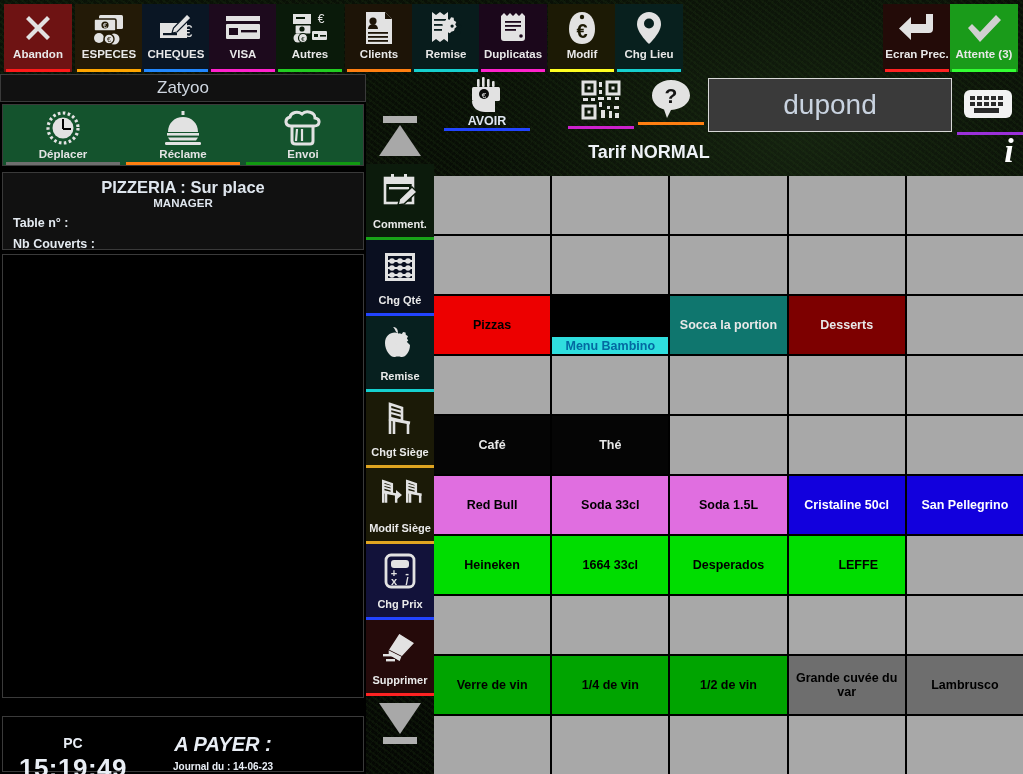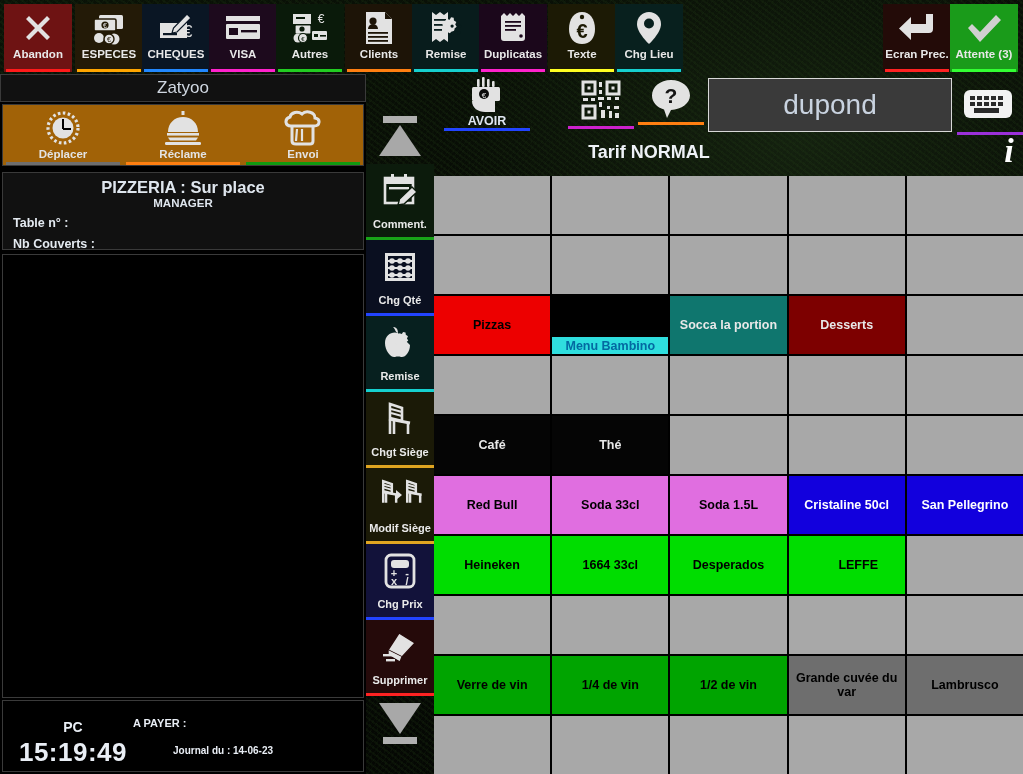--- a/index.html
+++ b/index.html
@@ -53,21 +53,21 @@
     position:absolute; left:0; top:74px; width:366px; height:700px;
     background:#000; z-index:4;
   }
   #ticketTitle {
     height:28px; background:#111; border:1px solid #3a3a3a;
     display:flex; align-items:center; justify-content:center;
     color:#cfd6e0; font-size:17px;
   }
   #ticketActions {
     position:absolute; top:30px; left:2px; right:2px; height:62px;
-    background:#a16207; border:1px solid #3a3a3a;
+    background:#14532d; border:1px solid #3a3a3a;
     display:flex;
   }
   .act {
     flex:1; position:relative; display:flex; flex-direction:column;
     align-items:center; justify-content:flex-start; padding-top:5px; cursor:pointer;
   }
   .act .ico { height:36px; display:flex; align-items:flex-end; justify-content:center; }
   .act .lbl { font-size:11.5px; color:#e3e3e3; font-weight:bold; margin-top:2px; }
   .act .bar { position:absolute; bottom:0; left:3px; right:3px; height:3px; }
 
@@ -77,26 +77,26 @@
   }
   #ticketInfo .hdr { text-align:center; font-size:16.5px; font-weight:bold; margin-top:5px; color:#dfe6ee;}
   #ticketInfo .sub { text-align:center; font-size:11.5px; font-weight:bold; color:#dfe6ee;}
   #ticketInfo .fld { font-size:12.5px; font-weight:bold; margin-left:10px; margin-top:7px; color:#e4eaf1;}
 
   #ticketBody {
     position:absolute; top:180px; left:2px; right:2px; bottom:76px;
     background:#000; border:1px solid #3a3a3a;
   }
   #ticketFooter {
-    position:absolute; left:2px; right:2px; bottom:2px; height:72px;
+    position:absolute; left:2px; right:2px; bottom:2px; height:56px;
     background:#000; border:1px solid #3a3a3a; color:#e9eef5;
   }
   #ticketFooter .pc { position:absolute; left:40px; top:18px; width:60px; text-align:center; font-size:14px; font-weight:bold;}
   #ticketFooter .clock { position:absolute; left:6px; top:36px; width:128px; text-align:center; font-size:26px; font-weight:bold; letter-spacing:.5px;}
-  #ticketFooter .apayer { position:absolute; left:130px; top:16px; width:180px; font-size:11px; font-weight:bold;}
+  #ticketFooter .apayer { position:absolute; left:130px; top:16px; width:180px; text-align:center; font-size:20px; font-weight:bold;font-style:italic;}
   #ticketFooter .journal { position:absolute; left:130px; top:44px; width:180px; text-align:center; font-size:10px; font-weight:bold;}
 
   
   #vbar {
     position:absolute; left:366px; top:110px; width:68px; height:664px; z-index:4;
   }
   .vb {
     position:relative; width:68px;
     display:flex; flex-direction:column; align-items:center; justify-content:flex-start;
     cursor:pointer; overflow:hidden;
@@ -264,21 +264,21 @@
         <span class="bar" style="background:#ff22cc"></span>
       </div>
       <div class="tb-btn" style="left: 548px; background: rgb(28, 26, 5);">
         <span class="ico">
           <svg width="34" height="36" viewBox="0 0 34 36">
             <path d="M17 2 C9 2 4 9 4 19 C4 28 9 34 17 34 C25 34 30 28 30 19 C30 9 25 2 17 2 Z" fill="#e2e2e2"></path>
             <circle cx="17" cy="7" r="2.2" fill="#1c1a05"></circle>
             <text x="17" y="28" font-size="20" text-anchor="middle" fill="#1c1a05" font-family="Liberation Sans,sans-serif" font-weight="bold">€</text>
           </svg>
         </span>
-        <span class="lbl">Texte</span>
+        <span class="lbl">Modif</span>
         <span class="bar" style="background:#ffff22"></span>
       </div>
       <div class="tb-btn" style="left: 615px; background: rgb(8, 32, 30);">
         <span class="ico">
           <svg width="32" height="36" viewBox="0 0 32 36">
             <path d="M16 2 C9.4 2 4 7.4 4 14 C4 23 16 34 16 34 C16 34 28 23 28 14 C28 7.4 22.6 2 16 2 Z" fill="#e2e2e2"></path>
             <circle cx="16" cy="13.5" r="5" fill="#08201e"></circle>
           </svg>
         </span>
         <span class="lbl">Chg Lieu</span>

